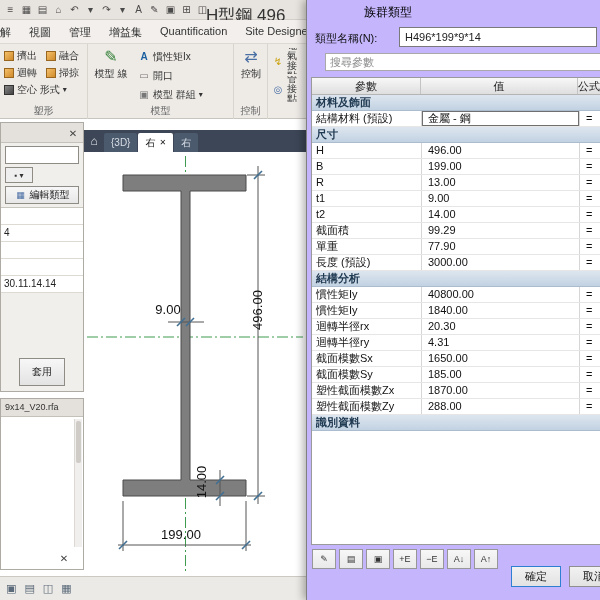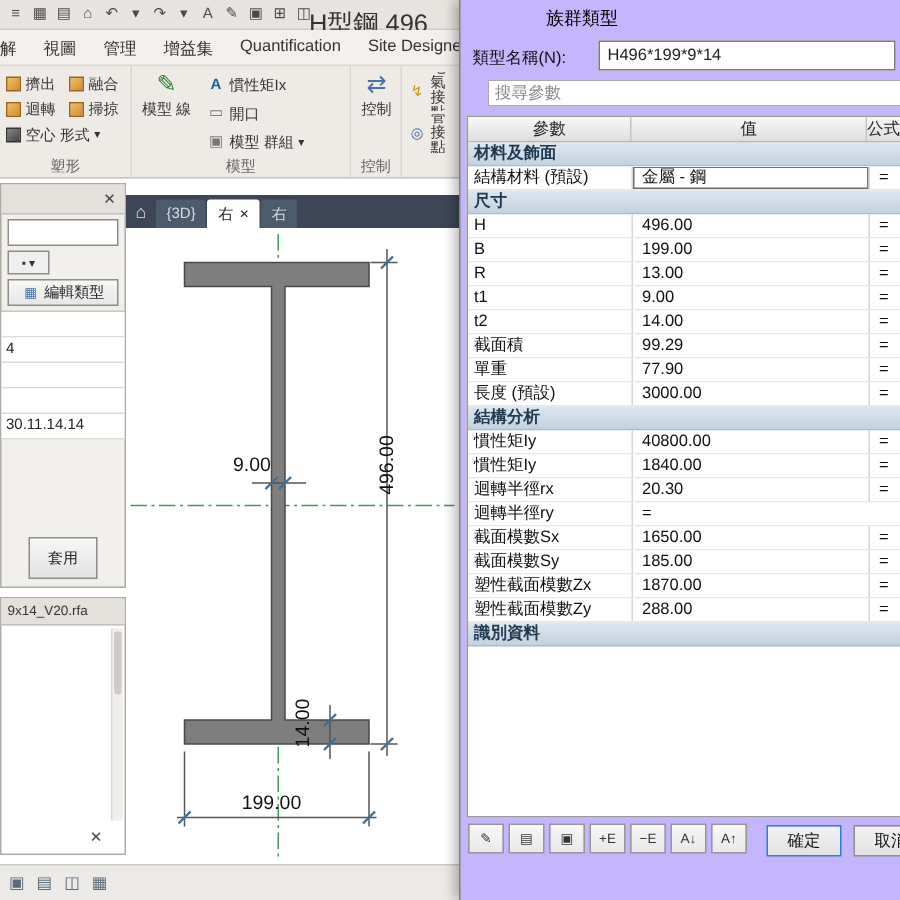--- a/index.html
+++ b/index.html
@@ -109,21 +109,21 @@
   .c-name{width:110px;line-height:15px;padding-left:4px;border-right:1px solid #d6d6d6;overflow:hidden;white-space:nowrap}
   .c-val{width:158px;line-height:15px;padding-left:6px;border-right:1px solid #d6d6d6;overflow:hidden;white-space:nowrap}
   .c-frm{flex:1;line-height:15px;padding-left:6px}
   .trow.section{background:linear-gradient(#dde6ef,#c2d2e2);border-bottom:1px solid #aabccd}
   .trow.section .c-name{width:100%;border:none;font-weight:bold;color:#203a52;padding-left:4px}
   .trow.parambox .c-val{box-shadow:inset 0 0 0 1px #6f6f6f;background:#fff;line-height:14px}
   .dtools{position:absolute;left:5px;top:549px;display:flex;gap:3px}
   .dtool{width:24px;height:20px;border:1px solid #979797;background:linear-gradient(#f7f7f7,#e9e9e9);
          font-size:9px;color:#333;display:flex;align-items:center;justify-content:center;padding:0;font-family:inherit}
   .dhelp{position:absolute;left:8px;top:583px;font-size:11px;color:#2456a8;text-decoration:underline;white-space:nowrap}
-  .dbtn{position:absolute;top:550px;height:21px;width:50px;border:1px solid #8f8f8f;
+  .dbtn{position:absolute;top:566px;height:21px;width:50px;border:1px solid #8f8f8f;
         background:linear-gradient(#f2f2f2,#e2e2e2);font-size:11px;display:flex;align-items:center;justify-content:center;color:#111;overflow:hidden;white-space:nowrap}
   .dok{left:204px;border-color:#2d7fd3}
   .dcancel{left:262px}
 </style>
 </head>
 <body>
 
 <div id="root">
 
   <div class="titlebar">
@@ -406,20 +406,21 @@
           <span class="c-val">1840.00</span>
           <span class="c-frm">=</span>
         </div>
           <div class="trow param">
           <span class="c-name">迴轉半徑rx</span>
           <span class="c-val">20.30</span>
           <span class="c-frm">=</span>
         </div>
           <div class="trow param">
           <span class="c-name">迴轉半徑ry</span>
+          <span class="c-val">4.31</span>
           <span class="c-frm">=</span>
         </div>
           <div class="trow param">
           <span class="c-name">截面模數Sx</span>
           <span class="c-val">1650.00</span>
           <span class="c-frm">=</span>
         </div>
           <div class="trow param">
           <span class="c-name">截面模數Sy</span>
           <span class="c-val">185.00</span>

